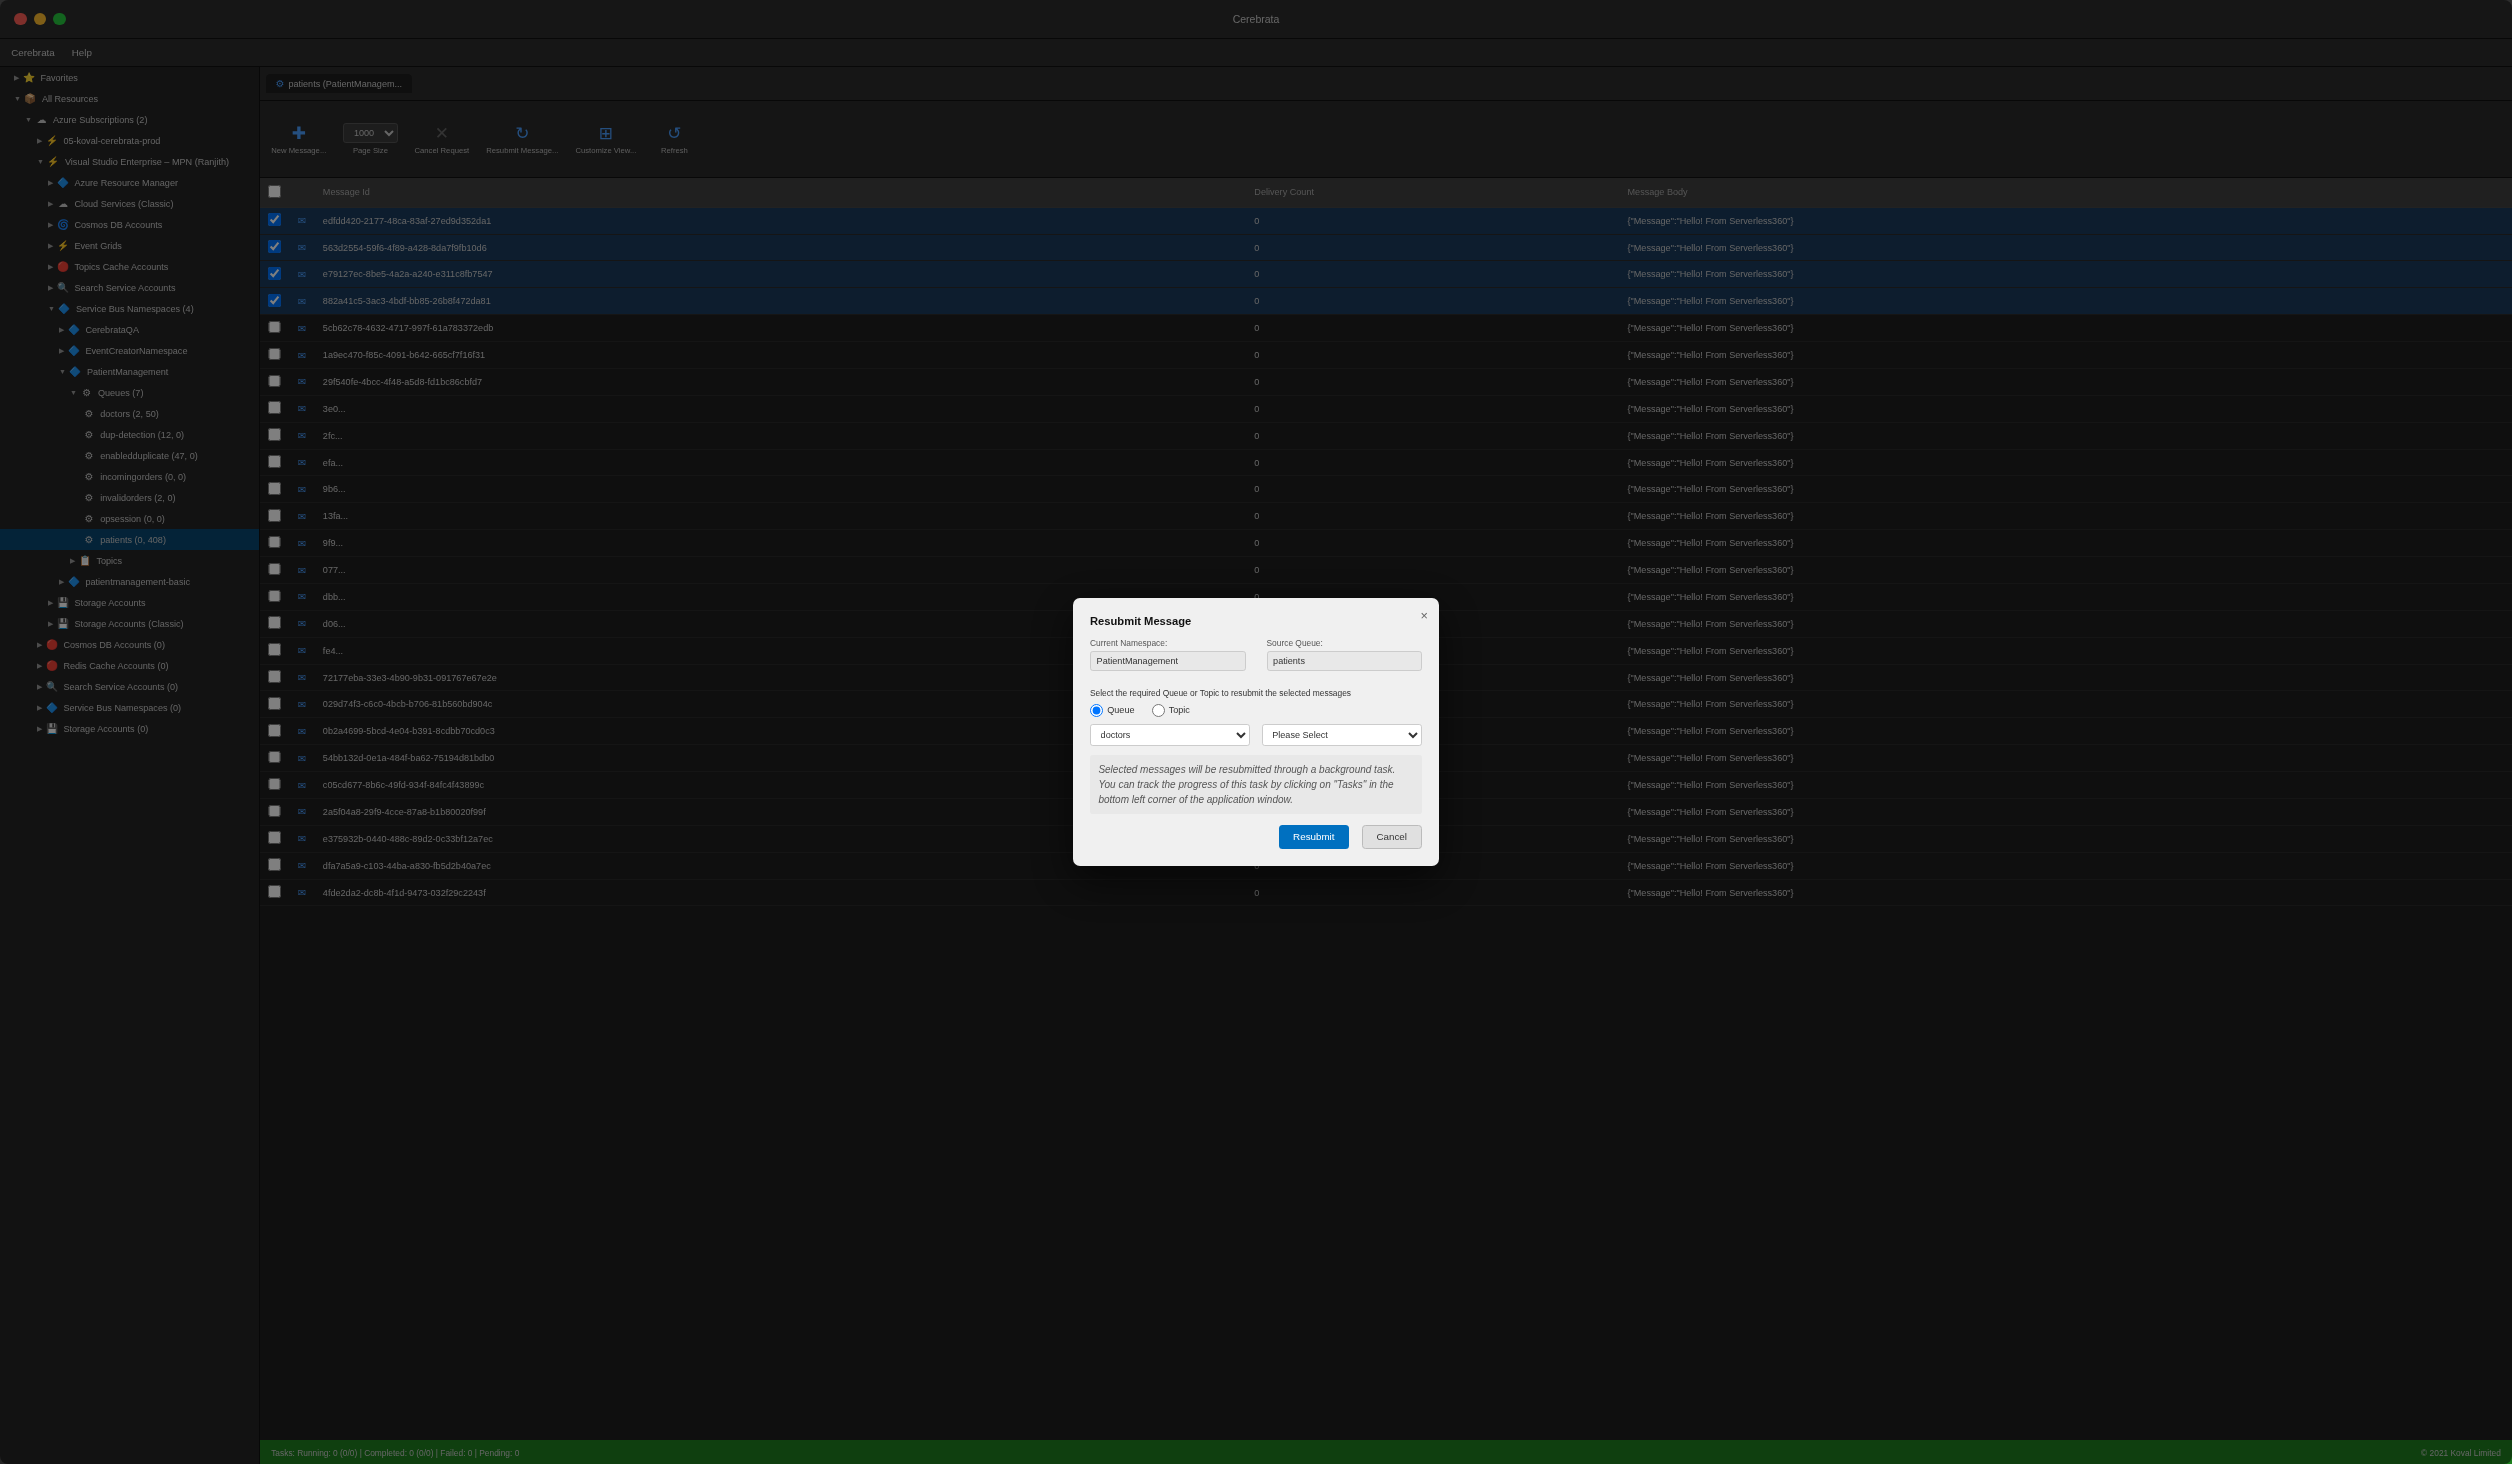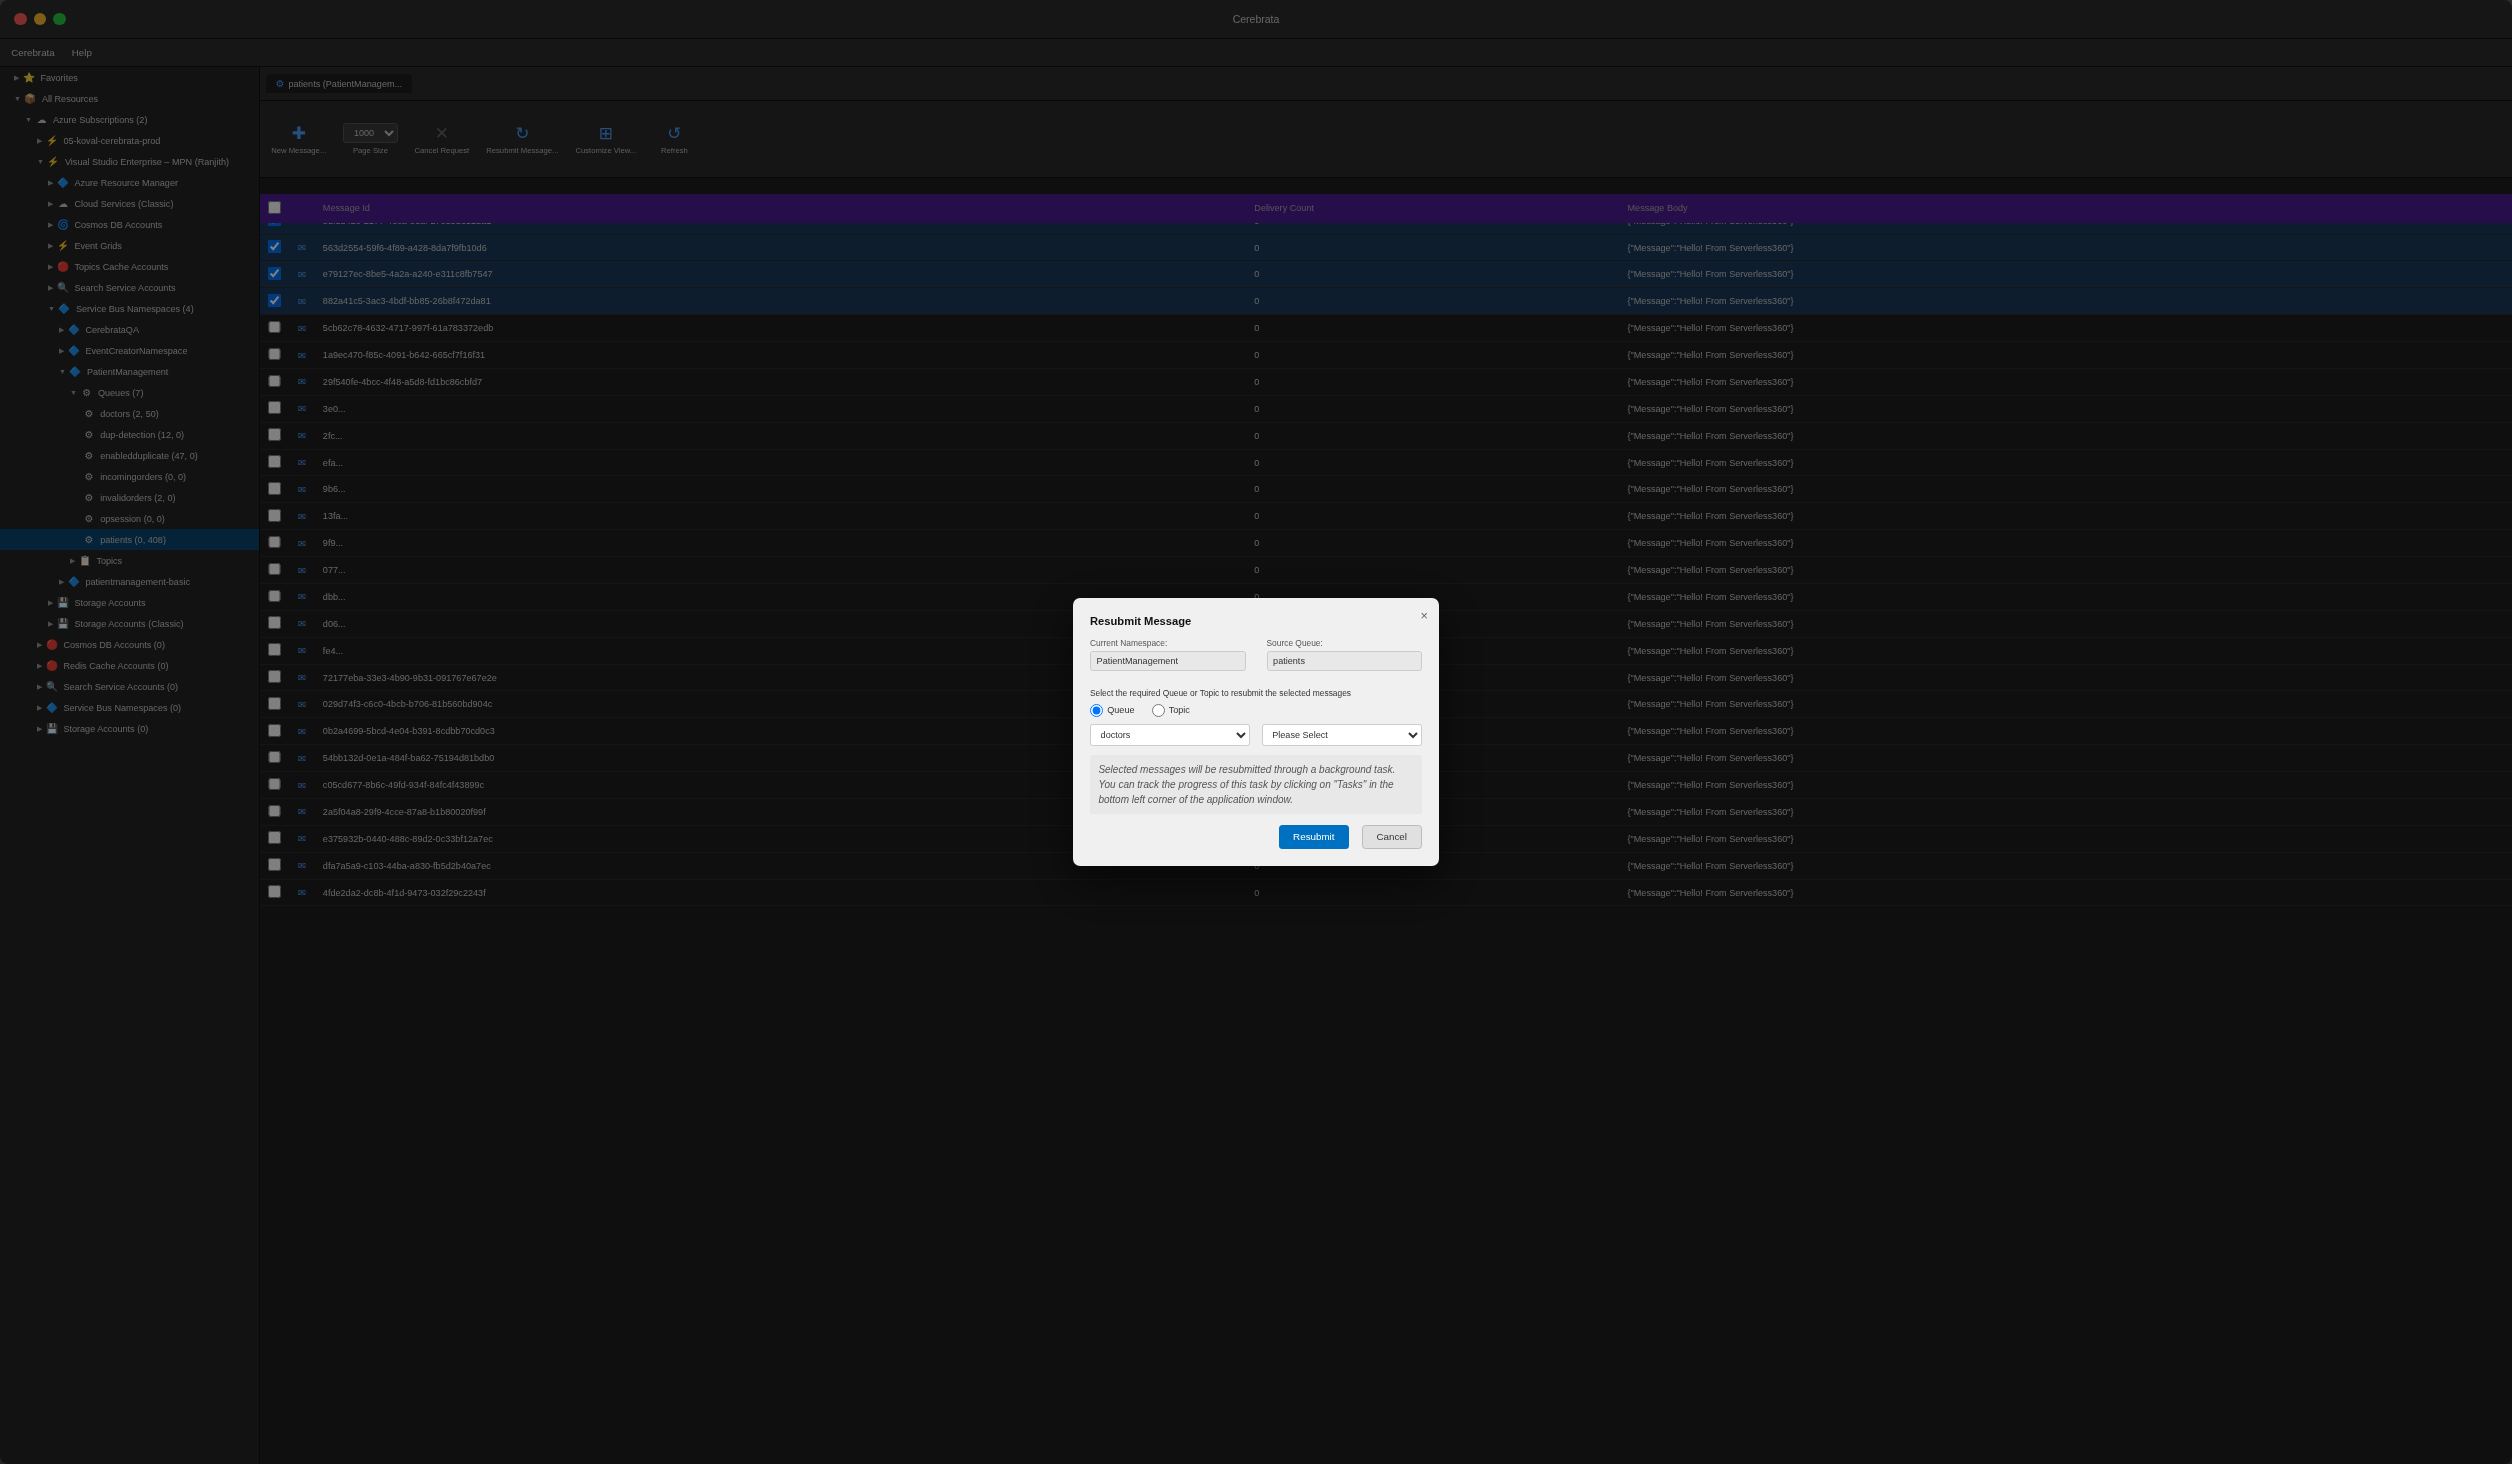--- a/index.html
+++ b/index.html
@@ -43,21 +43,21 @@
     
     .toolbar { height: 77px; background: #2a2a2a; border-bottom: 0.7px solid #111; display: flex; align-items: center; padding: 0 11.2px; gap: 17px; }
     .toolbar-btn { display: flex; flex-direction: column; align-items: center; gap: 2.8px; cursor: pointer; color: #bbb; font-size: 7.7px; min-width: 42px; }
     .toolbar-btn-icon { font-size: 17px; color: #4a9eff; }
     .toolbar-btn-icon.disabled { color: #666; }
     .page-size-select { background: #3a3a3a; color: #ccc; border: 0.7px solid #555; border-radius: 2.8px; padding: 2.8px 5.6px; font-size: 9.1px; }
 
     
     .table-container { flex: 1; overflow: auto; }
     table { width: 100%; border-collapse: collapse; }
-    th { background: #4c1d95; color: #aaa; font-size: 9.1px; font-weight: 500; padding: 7px 8.4px; text-align: left; border-bottom: 1.4px solid #444; position: sticky; top: 16px; z-index: 1; white-space: nowrap; }
+    th { background: #404040; color: #aaa; font-size: 9.1px; font-weight: 500; padding: 7px 8.4px; text-align: left; border-bottom: 1.4px solid #444; position: sticky; top: 0; z-index: 1; white-space: nowrap; }
     td { padding: 5.6px 8.4px; border-bottom: 0.7px solid #2a2a2a; font-size: 9.1px; color: #ccc; }
     tr.selected td { background: #1a3a5c; }
     .checkbox-cell { width: 25px; }
     .icon-cell { width: 25px; }
     .checkbox { width: 12.7px; height: 12.7px; }
     .row-icon { color: #4a9eff; font-size: 9.8px; }
 
     
     .status-bar { height: 34px; background: #2a2a2a; border-top: 0.7px solid #111; display: flex; align-items: center; padding: 0 11.2px; font-size: 8.4px; color: #aaa; justify-content: space-between; }
     .pagination { display: flex; align-items: center; gap: 5.6px; }
@@ -600,20 +600,24 @@
     </td>
     <td>4fde2da2-dc8b-4f1d-9473-032f29c2243f</td>
     <td>0</td>
     <td>{"Message":"Hello! From Serverless360"}</td>
   </tr>
           </tbody>
       </table>
     </div>
 
 
+    <div class="tasks-bar">
+      <span>Tasks:  Running: 0 (0/0) | Completed: 0 (0/0) | Failed: 0 | Pending: 0</span>
+      <span style="margin-left: auto;">© 2021 Koval Limited</span>
+    </div>
   </div>
 </div>
 
 <div class="modal-overlay">
   <div class="modal">
     <h2 class="modal-title">Resubmit Message</h2>
     <button class="modal-close">×</button>
 
     <div class="modal-field-row">
       <div class="modal-field">

